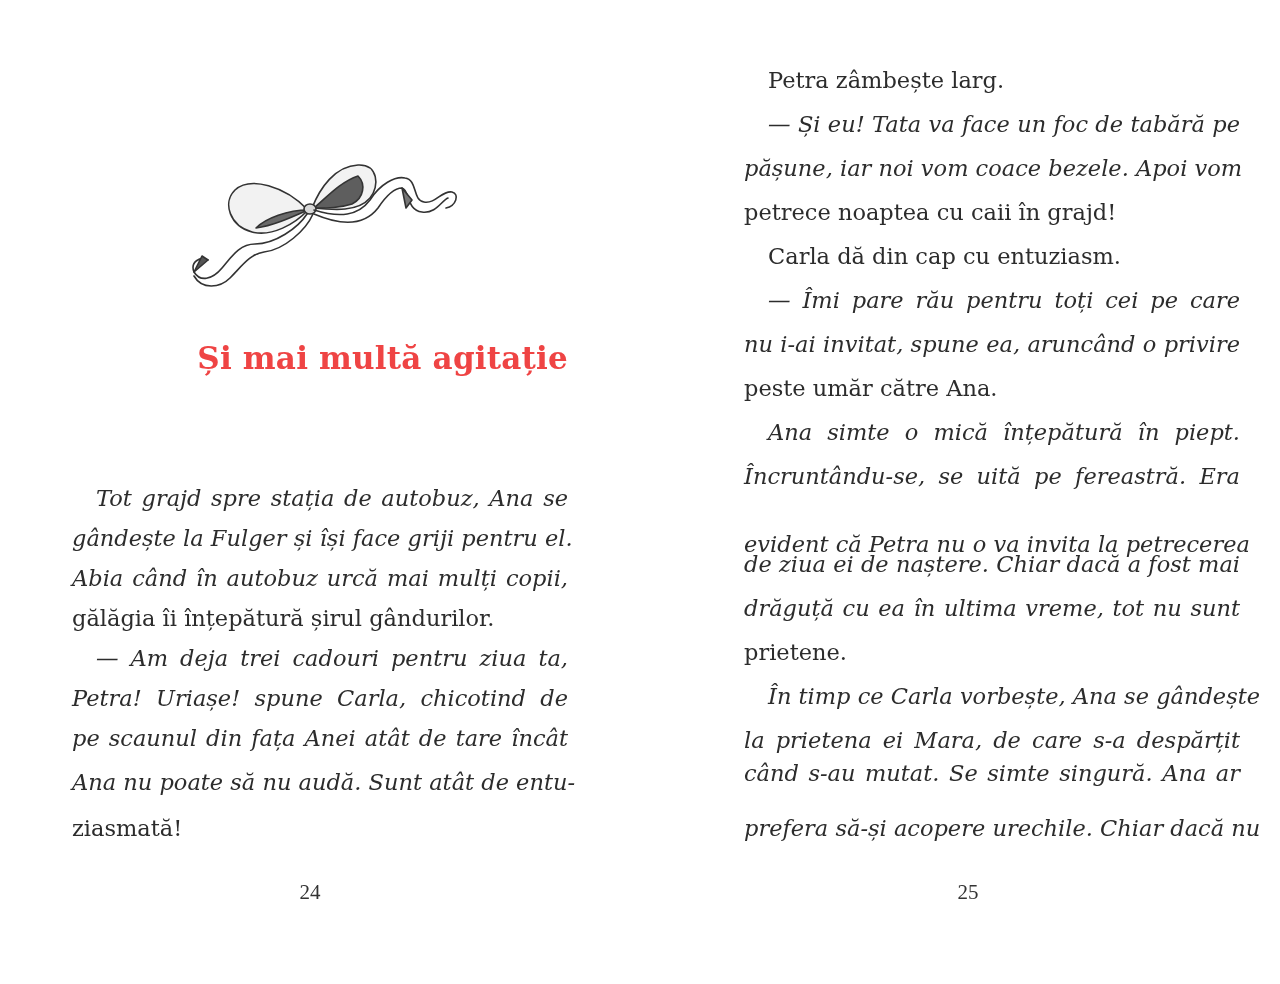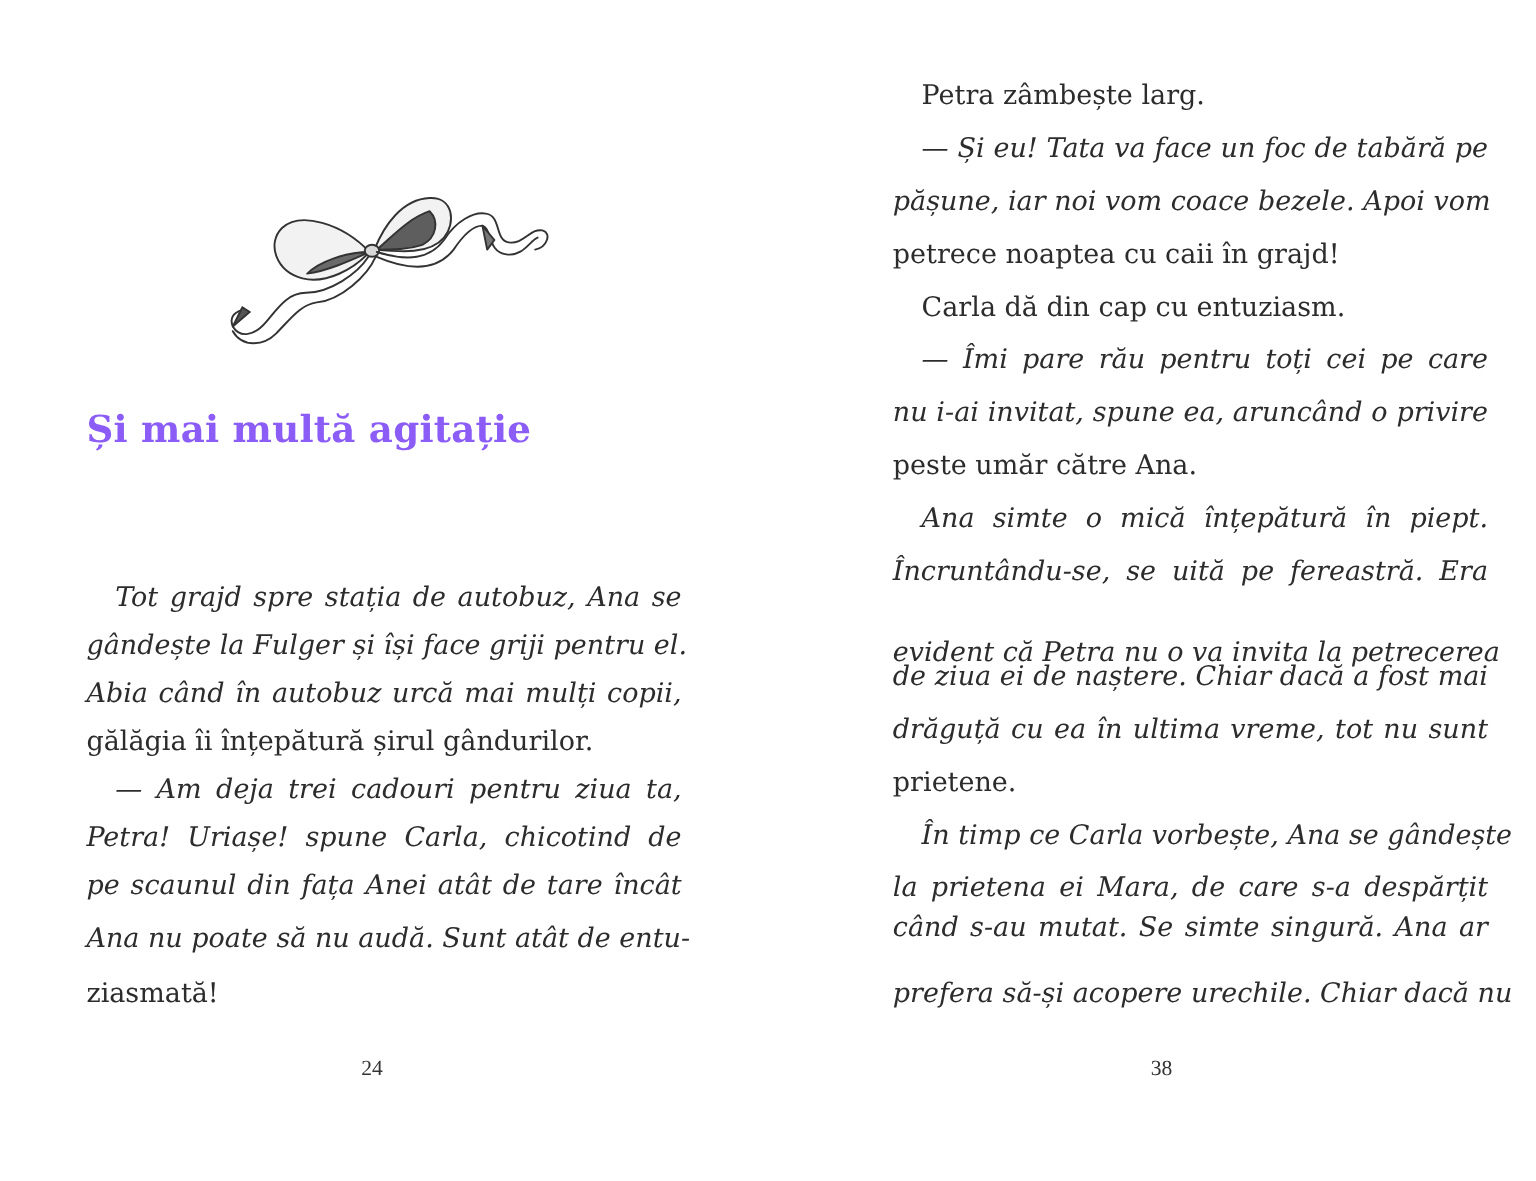--- a/index.html
+++ b/index.html
@@ -29,25 +29,25 @@
       top: 148px;
       width: 285px;
       height: 150px;
     }
 
     .chapter-title {
       position: absolute;
       left: 72px;
       width: 496px;
       top: 340px;
-      text-align: left;
+      text-align: right;
       font-family: "DejaVu Serif", serif;
       font-weight: bold;
       font-size: 31px;
-      color: #8b5cf6;
+      color: #ef4444;
       letter-spacing: 0.2px;
       margin: 0;
     }
 
     .line {
       position: absolute;
       height: 40px;
       line-height: 40px;
       font-size: 22.5px;
       white-space: nowrap;
@@ -61,21 +61,21 @@
       text-align-last: justify;
       font-style: italic;
     }
     .line.indent { padding-left: 24px; box-sizing: border-box; }
     .line.plain { text-align: left; }
 
     .page-number {
       position: absolute;
       top: 880px;
       font-family: "Liberation Serif", serif;
-      font-size: 18px;
+      font-size: 21px;
       color: #333333;
       width: 60px;
       text-align: center;
     }
     .page-left .page-number { left: 280px; }
     .page-right .page-number { left: 298px; }
   </style>
 </head>
 <body>
 
@@ -133,14 +133,14 @@
     <div class="line just" style="top:524px">evident că Petra nu o va invita la petrecerea</div>
     <div class="line just" style="top:544px">de ziua ei de naștere. Chiar dacă a fost mai</div>
     <div class="line just" style="top:588px">drăguță cu ea în ultima vreme, tot nu sunt</div>
     <div class="line plain" style="top:632px">prietene.</div>
     <div class="line just indent" style="top:676px">În timp ce Carla vorbește, Ana se gândește</div>
     <div class="line just" style="top:720px">la prietena ei Mara, de care s-a despărțit</div>
     <div class="line just" style="top:753px">când s-au mutat. Se simte singură. Ana ar</div>
     <div class="line just" style="top:808px">prefera să-și acopere urechile. Chiar dacă nu</div>
   </div>
 
-  <div class="page-number">38</div>
+  <div class="page-number">25</div>
 </div>
 
 </body></html>

